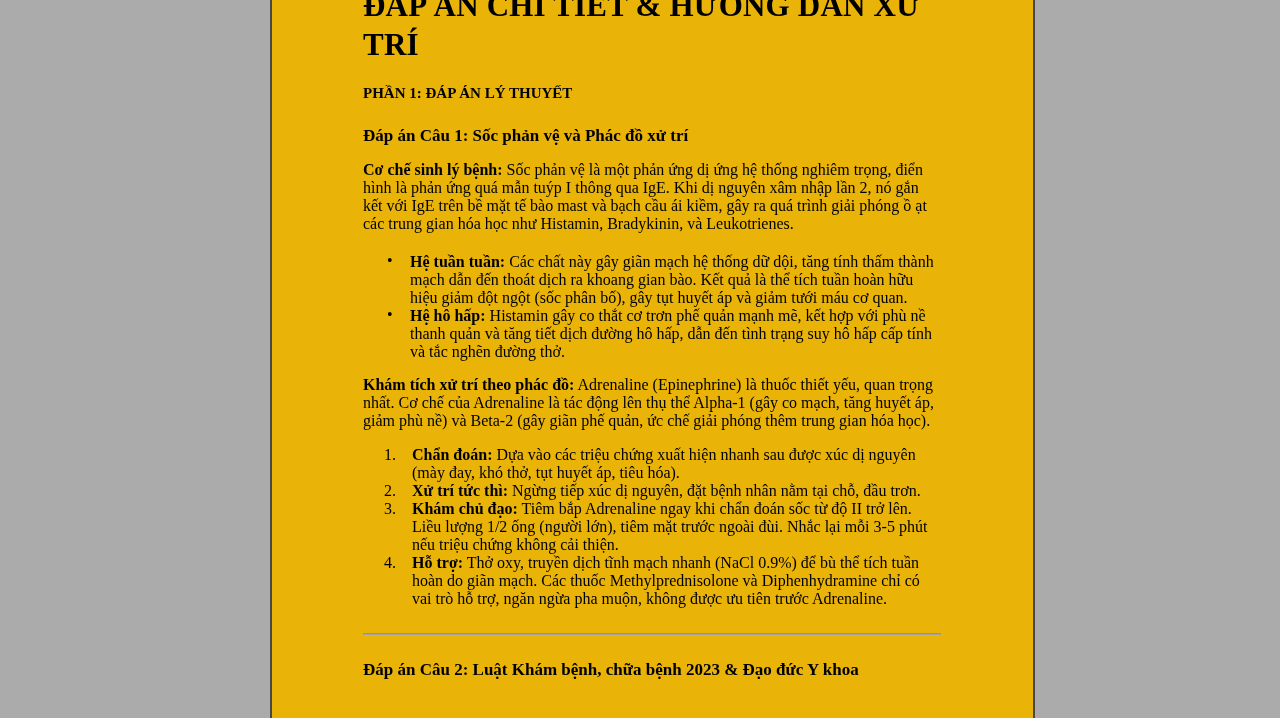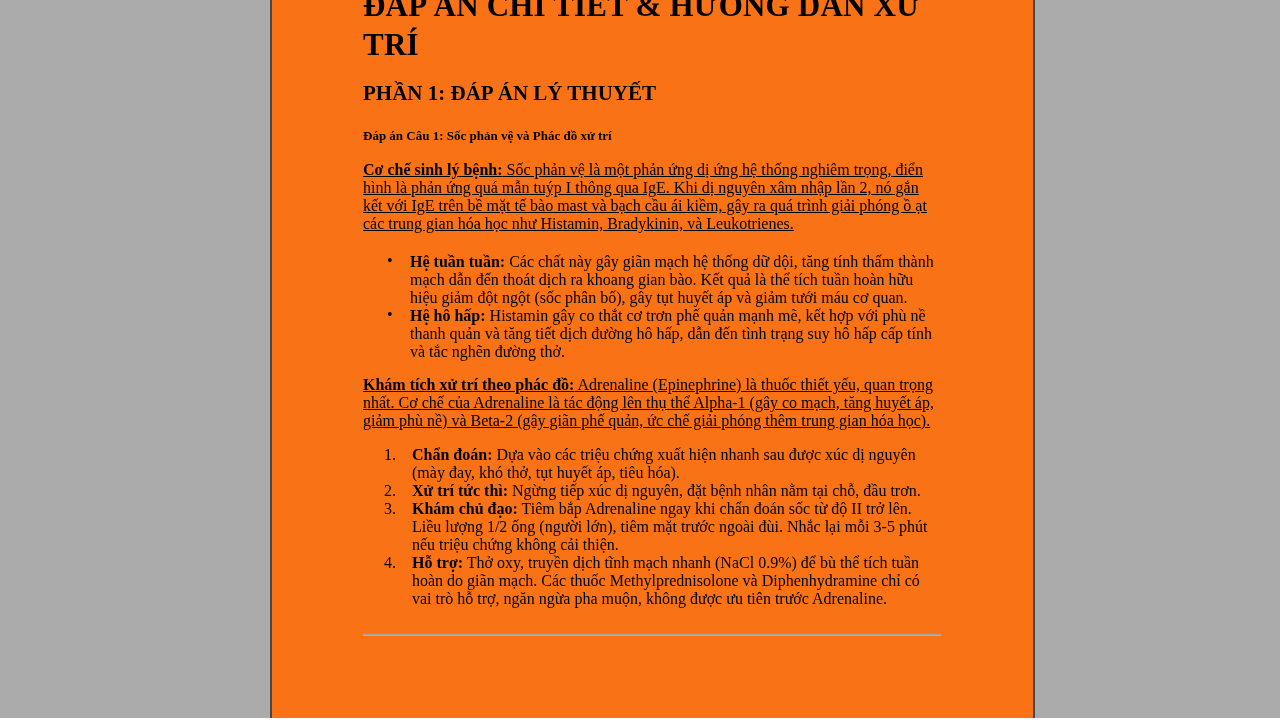--- a/index.html
+++ b/index.html
@@ -7,40 +7,40 @@
   body { font-family:"Liberation Serif","DejaVu Serif",serif; color:#000; }
 
   .screen { position:relative; width:1280px; height:720px; background:#ffffff; overflow:hidden; }
 
   .gutter { position:absolute; top:0; height:718px; background:#ababab; }
   .gutter.left  { left:0;     width:270px; }
   .gutter.right { left:1035px; width:245px; }
 
   .page {
     position:absolute; top:0; left:270px; width:765px; height:718px;
-    background:#f97316;
+    background:#eab308;
     border-left:2px solid #474747;
     border-right:2px solid #474747;
     overflow:hidden;
   }
 
   .content { padding:0 92px 0 91px; }
 
   h1.doc-title {
     font-size:31px; font-weight:bold; line-height:39px;
     margin-top:-14px; width:610px; letter-spacing:.2px;
   }
   h2.part-heading {
-    font-size:21px; font-weight:bold; line-height:24px; margin-top:17px;
+    font-size:15px; font-weight:bold; line-height:24px; margin-top:17px;
   }
   h3.answer-heading {
-    font-size:13px; font-weight:bold; line-height:20px; margin-top:21px;
+    font-size:17px; font-weight:bold; line-height:20px; margin-top:21px;
   }
   p.body-para {
-    font-size:16px; line-height:18px; margin-top:15px; text-align:left;text-decoration:underline;
+    font-size:16px; line-height:18px; margin-top:15px; text-align:left;
   }
   p.body-para b, li b { font-weight:bold; }
 
   ul.effects-list { list-style:none; margin-top:20px; }
   ul.effects-list li {
     position:relative; font-size:16px; line-height:18px; margin-left:47px;
   }
   ul.effects-list li .bullet-dot {
     position:absolute; left:-23px; top:-1px; font-size:16px;
   }
@@ -100,18 +100,19 @@
         <li>
           <span class="step-num">3.</span><b>Khám chủ đạo:</b><span> Tiêm bắp Adrenaline ngay khi chẩn đoán sốc từ độ II trở lên. Liều lượng 1/2 ống (người lớn), tiêm mặt trước ngoài đùi. Nhắc lại mỗi 3-5 phút nếu triệu chứng không cải thiện.</span>
         </li>
         <li>
           <span class="step-num">4.</span><b>Hỗ trợ:</b><span> Thở oxy, truyền dịch tĩnh mạch nhanh (NaCl 0.9%) để bù thể tích tuần hoàn do giãn mạch. Các thuốc Methylprednisolone và Diphenhydramine chỉ có vai trò hỗ trợ, ngăn ngừa pha muộn, không được ưu tiên trước Adrenaline.</span>
         </li>
       </ol>
 
       <hr class="divider">
 
+      <h3 class="answer-heading second">Đáp án Câu 2: Luật Khám bệnh, chữa bệnh 2023 &amp; Đạo đức Y khoa</h3>
 
     </div>
   </div>
 
   <div class="bottom-strip"></div>
 </div>
 
 </body></html>

